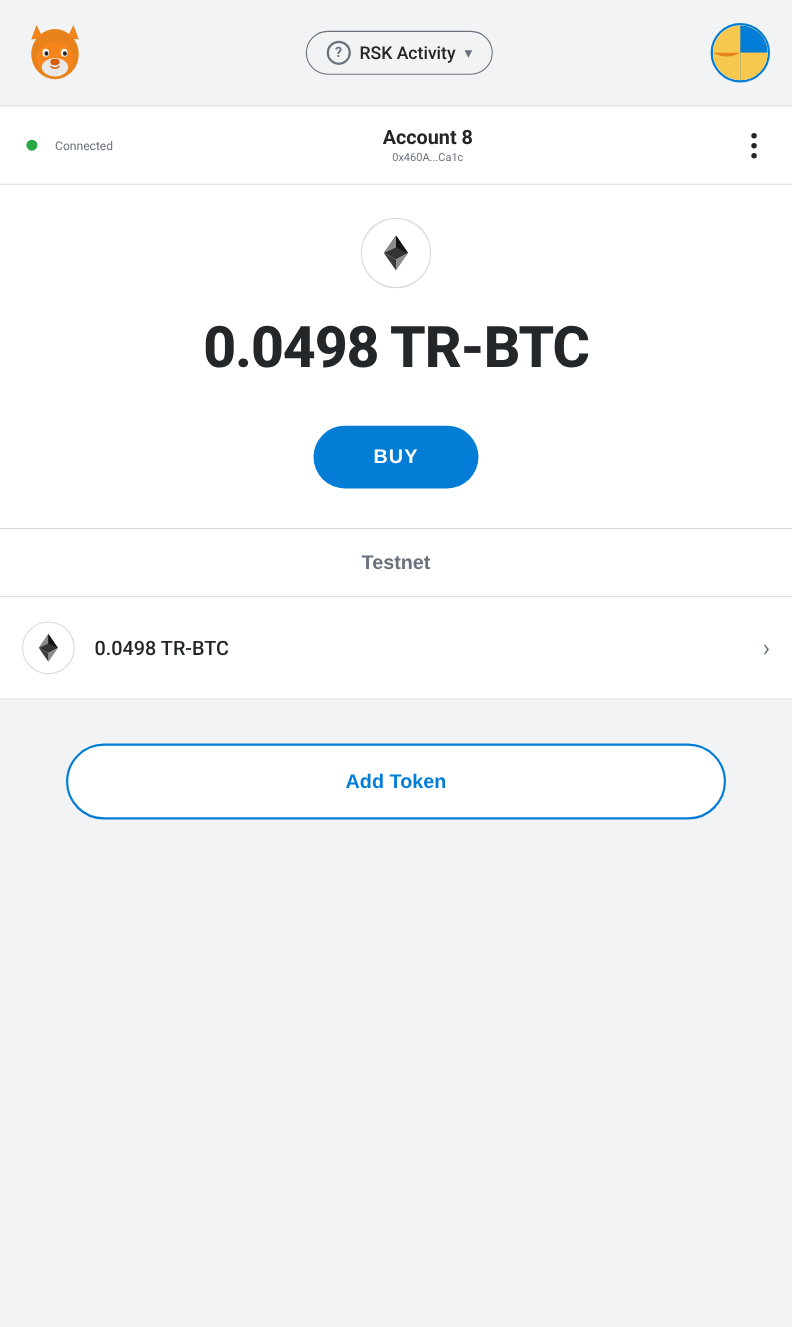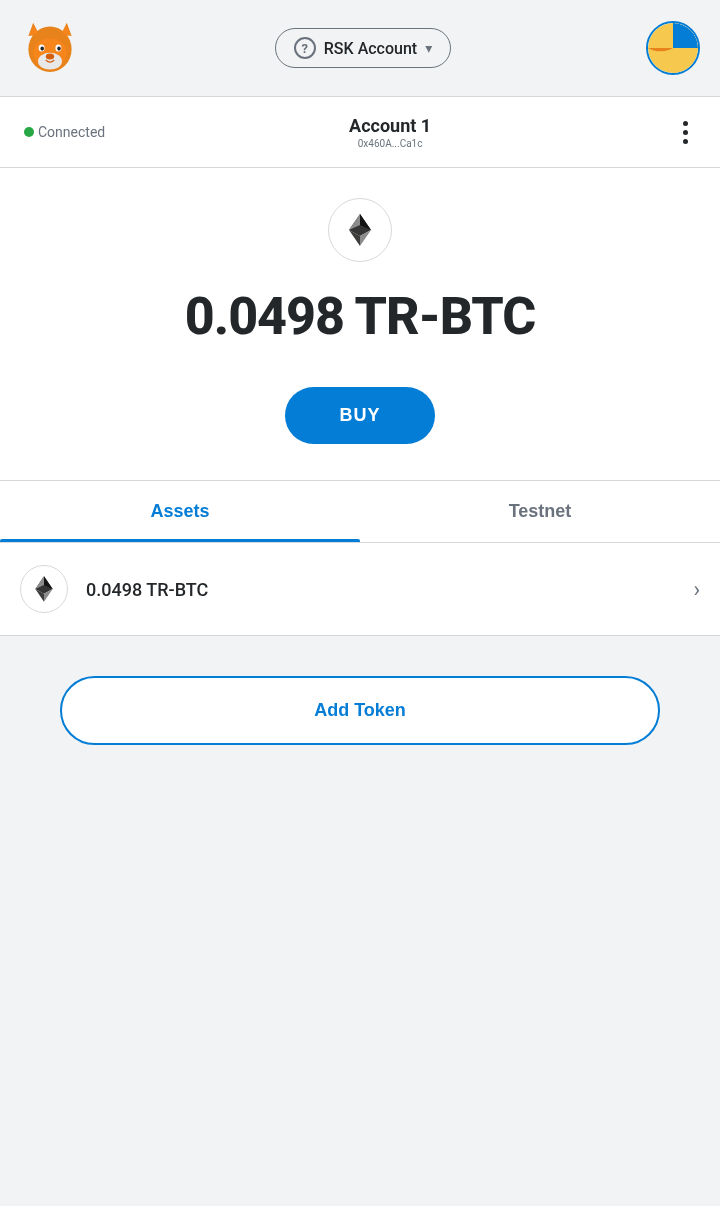--- a/index.html
+++ b/index.html
@@ -73,22 +73,22 @@
       display: flex;
       align-items: center;
       justify-content: space-between;
       padding: 18px 24px;
       background: #fff;
       border-bottom: 1px solid #d6d9dc;
     }
     .connected-badge {
       display: flex;
       align-items: center;
-      gap: 4px;
-      font-size: 14px;
+      gap: 16px;
+      font-size: 11px;
       color: #6a737d;
     }
     .green-dot {
       width: 10px;
       height: 10px;
       border-radius: 50%;
       background: #28a745;
       flex-shrink: 0;
     }
     .account-info {
@@ -292,21 +292,21 @@
       <ellipse cx="64" cy="50" rx="5" ry="6" fill="#fff"></ellipse>
       <ellipse cx="37" cy="51" rx="3" ry="3.5" fill="#24272a"></ellipse>
       <ellipse cx="65" cy="51" rx="3" ry="3.5" fill="#24272a"></ellipse>
 
       <path d="M43,70 Q50,77 57,70" stroke="#d45e0a" stroke-width="2" fill="none"></path>
     </svg>
   </div>
 
   <div class="network-pill">
     <div class="help-icon">?</div>
-    <span class="network-name">RSK Account</span>
+    <span class="network-name">RSK Activity</span>
     <span class="chevron-down">▾</span>
   </div>
 
   <div class="avatar-circle">
     <svg viewBox="0 0 100 100" width="54" height="54" class="avatar-svg">
 
       <circle cx="50" cy="50" r="50" fill="#f6c94e"></circle>
       <path d="M50,0 A50,50 0 0,1 100,50 L50,50 Z" fill="#037dd6"></path>
       <path d="M50,50 A50,50 0 0,1 0,50 L50,50 Z" fill="#e8821a"></path>
       <path d="M50,50 A50,50 0 0,1 50,100 L50,50 Z" fill="#037dd6"></path>
@@ -314,21 +314,21 @@
     </svg>
   </div>
 </div>
 
 <div class="account-bar">
   <div class="connected-badge">
     <div class="green-dot"></div>
     <span>Connected</span>
   </div>
   <div class="account-info">
-    <div class="account-name">Account 1</div>
+    <div class="account-name">Account 8</div>
     <div class="account-address">0x460A...Ca1c</div>
   </div>
   <button class="three-dots-btn" aria-label="More options">
     <span></span>
     <span></span>
     <span></span>
   </button>
 </div>
 
 <div class="wallet-main">
@@ -344,21 +344,20 @@
   </div>
 
   <div class="balance-display">0.0498 TR-BTC</div>
 
   <div class="action-buttons">
     <button class="buy-btn">BUY</button>
   </div>
 </div>
 
 <div class="tabs">
-  <button class="tab active">Assets</button>
   <button class="tab">Testnet</button>
 </div>
 
 <div class="assets-section">
   <div class="asset-row">
     <div class="asset-icon">
       <svg width="30" height="30" viewBox="0 0 38 38">
         <polygon points="19,3 30,19 19,25 8,19" fill="#343434"></polygon>
         <polygon points="19,25 30,19 19,35" fill="#8C8C8C"></polygon>
         <polygon points="19,25 8,19 19,35" fill="#3C3C3B"></polygon>

